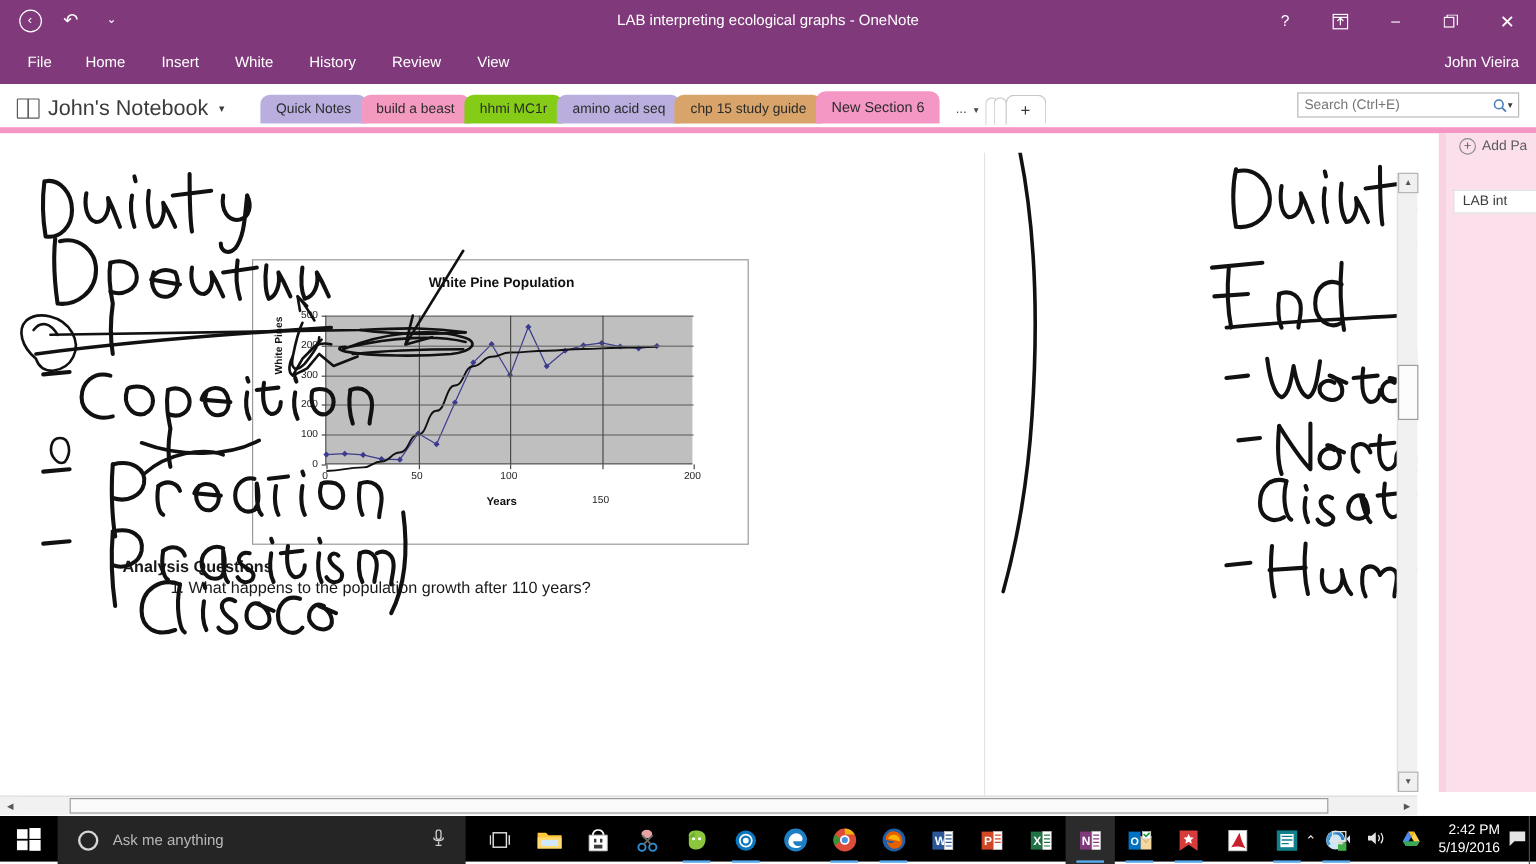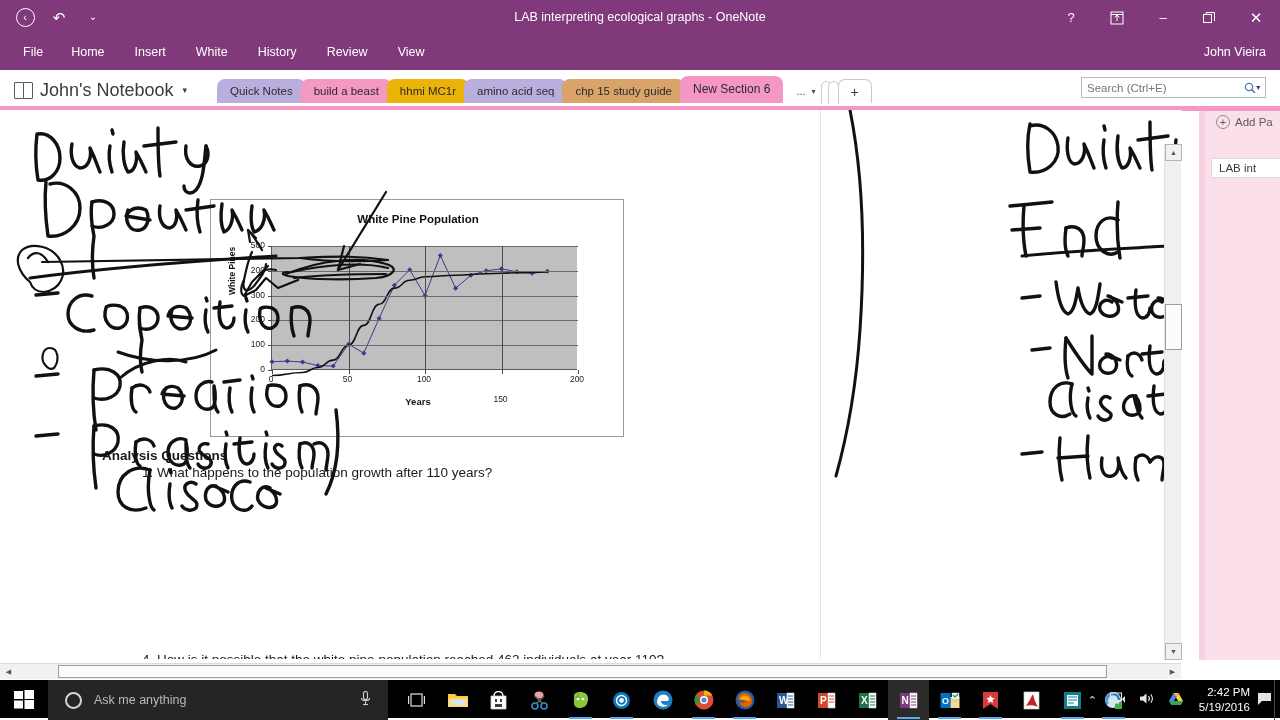--- a/index.html
+++ b/index.html
@@ -85,21 +85,21 @@
     border: none; outline: none; flex: 1; height: 19px; padding-left: 5px;
     font-size: 11.5px; color: #7a7a7a; font-family: "Liberation Sans", sans-serif; background: transparent;
   }
   .search-icon { width: 17px; color: #4a7ebb; font-size: 12px; display: flex; align-items: center; justify-content: center; }
   .search-caret { width: 11px; font-size: 8px; color: #3b3b3b; display: flex; align-items: center; }
 
   .pinkline { position: absolute; left: 0; top: 106px; width: 1280px; height: 5px; background: #f497c4; }
 
   
   .canvas {
-    position: absolute; left: 0; top: 110px; width: 1181px; height: 549px;
+    position: absolute; left: 0; top: 127px; width: 1181px; height: 549px;
     background: #ffffff; overflow: hidden;
   }
   .page-rule { position: absolute; left: 820px; top: 0; width: 1px; height: 549px; background: #e4e4e4; }
   .chart-outer {
     position: absolute; left: 210px; top: 89px; width: 414px; height: 238px;
     border: 1px solid #9a9a9a; background: #fff;
   }
   .chart-title {
     position: absolute; left: 0; top: 13px; width: 414px; text-align: center;
     font-size: 11.5px; font-weight: bold; color: #111;
@@ -263,21 +263,21 @@
       <span class="nb-caret">▾</span>
     </div>
 
     <div class="sectabs">
       <div class="sectab" style="background:#b9aede">
         <span>Quick Notes</span>
       </div>
       <div class="sectab" style="background:#f49ac1">
         <span>build a beast</span>
       </div>
-      <div class="sectab" style="background:#eab308">
+      <div class="sectab" style="background:#84cc16">
         <span>hhmi MC1r</span>
       </div>
       <div class="sectab" style="background:#b9aede">
         <span>amino acid seq</span>
       </div>
       <div class="sectab" style="background:#d8a46a">
         <span>chp 15 study guide</span>
       </div>
       <div class="sectab active" style="background:#f497c4">
         <span>New Section 6</span>

